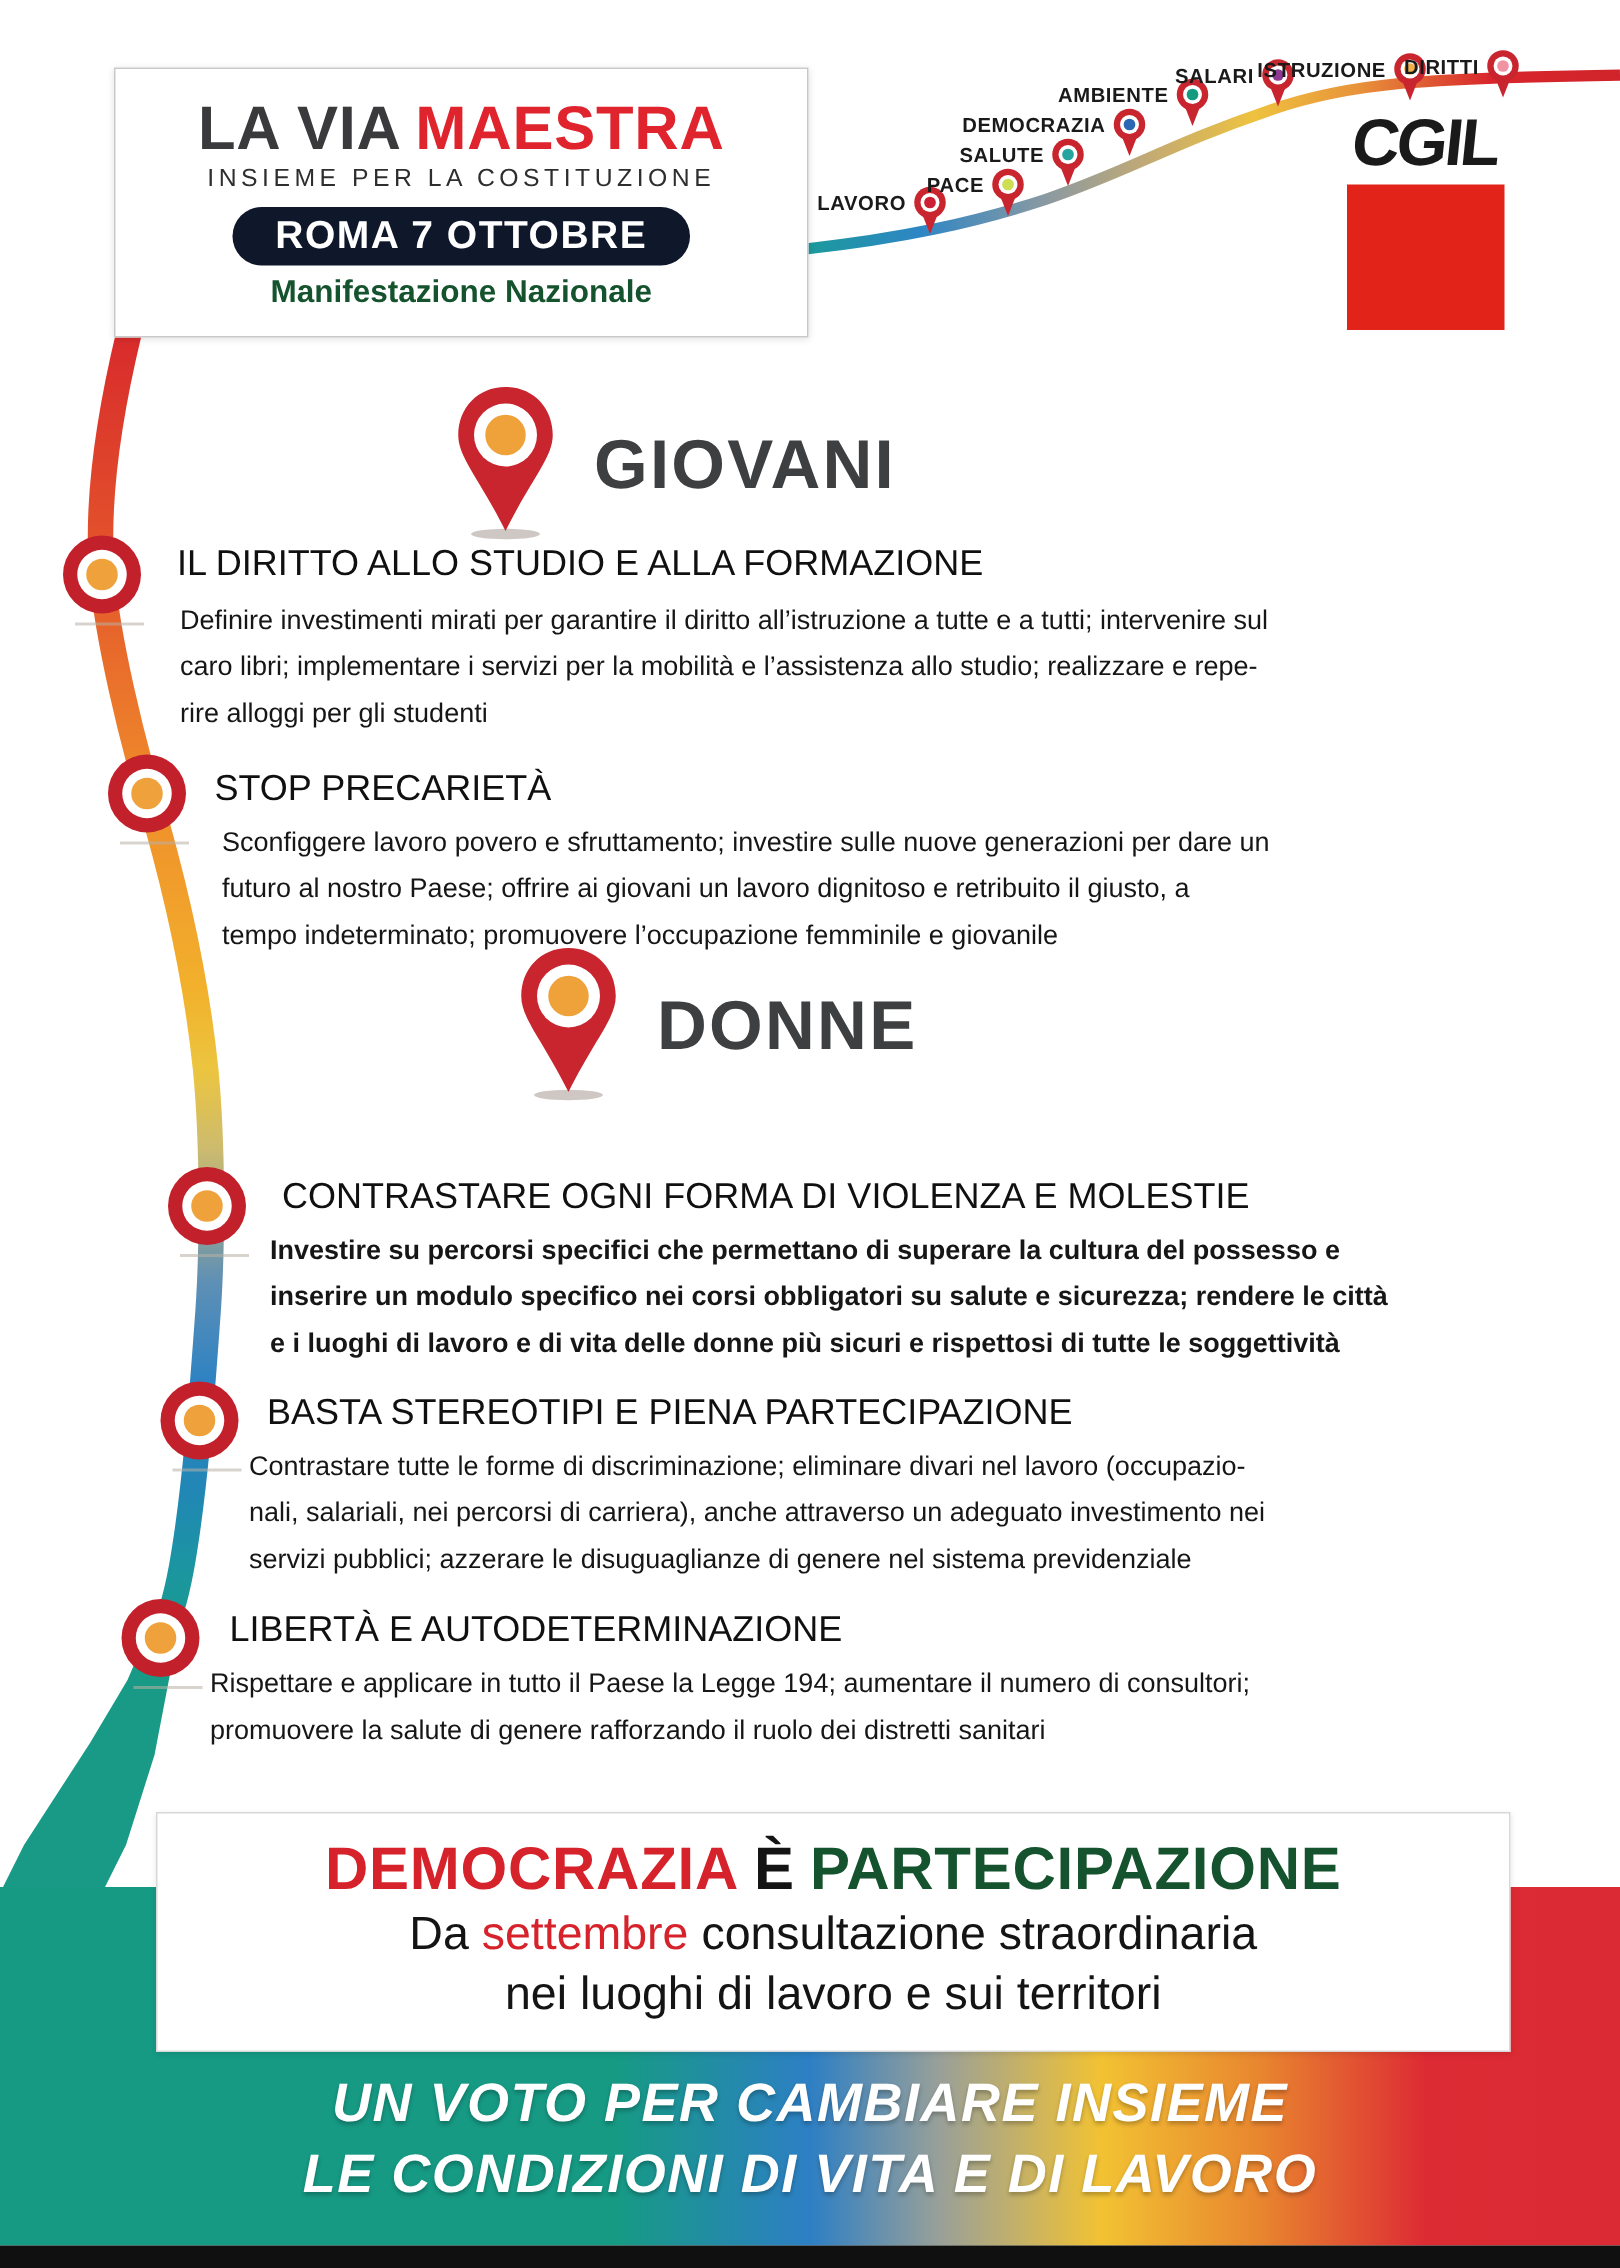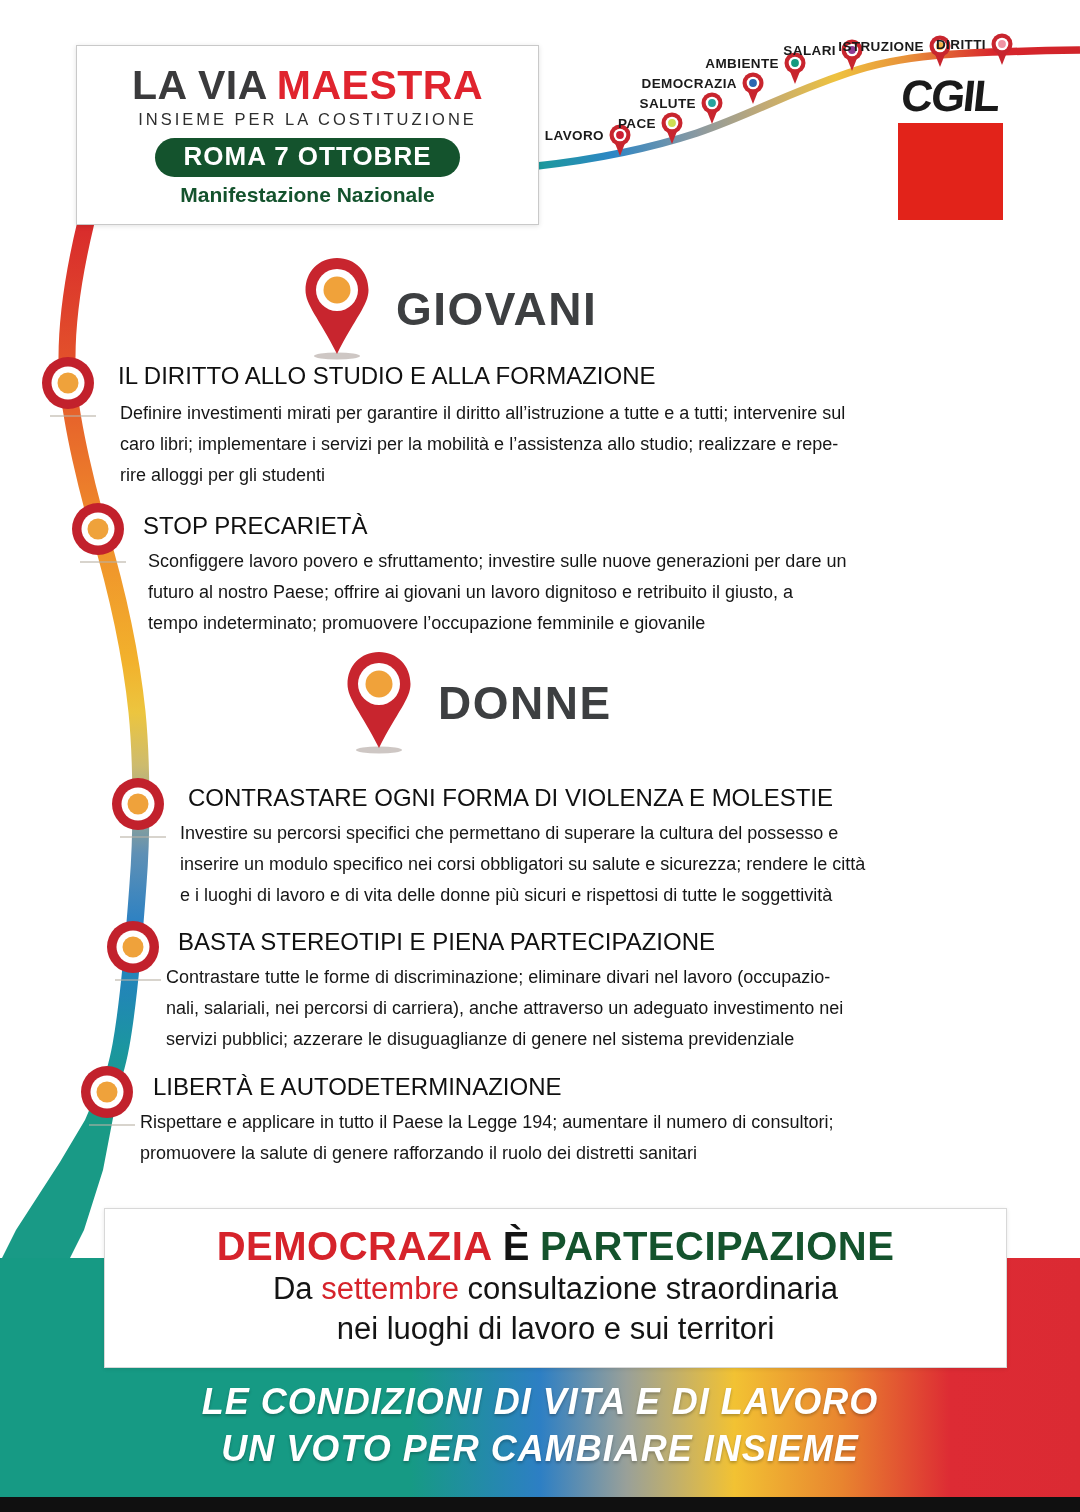--- a/index.html
+++ b/index.html
@@ -14,33 +14,33 @@
   
   .logo-box{
     position:absolute;left:76px;top:45px;width:461px;height:178px;z-index:3;
     background:#fff;border:1px solid #c9c9c9;box-shadow:0 1px 5px rgba(0,0,0,.12);
     display:flex;flex-direction:column;align-items:center;justify-content:center;
   }
   .logo-title{font-size:41px;font-weight:bold;letter-spacing:.5px;line-height:44px;color:#3a3a3c;white-space:nowrap;}
   .logo-title .red{color:#e0242e;margin-left:9px;}
   .logo-sub{margin-top:3px;font-size:16.5px;letter-spacing:3px;color:#2e2e2e;white-space:nowrap;}
   .logo-pill{
-    margin-top:9px;background:#14532d;color:#fff;font-weight:bold;font-size:26px;
+    margin-top:9px;background:#0f172a;color:#fff;font-weight:bold;font-size:26px;
     letter-spacing:1px;padding:3px 28px 5px;border-radius:20px;white-space:nowrap;text-align:center;
   }
   .logo-manif{margin-top:6px;font-size:21px;font-weight:bold;color:#14532d;}
   
   .cgil{position:absolute;left:870px;top:74px;width:160px;z-index:3;text-align:center;}
   .cgil-text{font-size:44px;font-weight:bold;letter-spacing:-2px;color:#1a1a1a;line-height:44px;transform:skewX(-6deg);}
   .cgil-square{margin:5px auto 0;width:105px;height:97px;background:#e2231a;}
   
   .big-title-row{position:absolute;z-index:3;display:flex;align-items:center;}
   .big-title-row .title-text{margin-left:22px;font-size:46px;font-weight:bold;letter-spacing:1.5px;color:#3d3f41;}
   #giovani-row{left:300px;top:258px;}
-  #donne-row{left:342px;top:652px;}
+  #donne-row{left:342px;top:632px;}
   
   .item-heading{position:absolute;z-index:3;font-size:24px;font-weight:normal;color:#101010;letter-spacing:0;white-space:nowrap;}
   .item-body{position:absolute;z-index:3;font-size:18px;line-height:31px;color:#161616;white-space:pre-line;}
   
   .demo-box{
     position:absolute;left:104px;top:1208px;width:901px;height:158px;z-index:4;
     background:#fff;border:1px solid #d8d8d8;box-shadow:0 1px 4px rgba(0,0,0,.10);
     text-align:center;
   }
   .demo-headline{margin-top:15px;font-size:40px;font-weight:bold;letter-spacing:.5px;white-space:nowrap;}
@@ -229,21 +229,21 @@
     <svg width="74" height="102" viewBox="0 0 74 102">
       <ellipse cx="37" cy="98" rx="23" ry="3.5" fill="rgba(60,30,20,0.25)"></ellipse>
       <path d="M37 0 C18.5 0 5.5 14 5.5 32 C5.5 47 19 60 37 96 C55 60 68.5 47 68.5 32 C68.5 14 55.5 0 37 0 Z" fill="#c8252e"></path>
       <circle cx="37" cy="32" r="21" fill="#ffffff"></circle>
       <circle cx="37" cy="32" r="13.5" fill="#f0a23a"></circle>
     </svg>
     <span class="title-text">DONNE</span>
   </div>
 
   <div class="item-heading" style="left:188px;top:784px;">CONTRASTARE OGNI FORMA DI VIOLENZA E MOLESTIE</div>
-  <div class="item-body" style="left:180px;top:818px;width:850px;">Investire su percorsi specifici che permettano di superare la cultura del possesso e
+  <div class="item-body" style="left:180px;top:818px;width:850px;font-weight:bold;">Investire su percorsi specifici che permettano di superare la cultura del possesso e
 inserire un modulo specifico nei corsi obbligatori su salute e sicurezza; rendere le città
 e i luoghi di lavoro e di vita delle donne più sicuri e rispettosi di tutte le soggettività</div>
 
   <div class="item-heading" style="left:178px;top:928px;">BASTA STEREOTIPI E PIENA PARTECIPAZIONE</div>
   <div class="item-body" style="left:166px;top:962px;width:865px;">Contrastare tutte le forme di discriminazione; eliminare divari nel lavoro (occupazio-
 nali, salariali, nei percorsi di carriera), anche attraverso un adeguato investimento nei
 servizi pubblici; azzerare le disuguaglianze di genere nel sistema previdenziale</div>
 
   <div class="item-heading" style="left:153px;top:1073px;">LIBERTÀ E AUTODETERMINAZIONE</div>
   <div class="item-body" style="left:140px;top:1107px;width:880px;">Rispettare e applicare in tutto il Paese la Legge 194; aumentare il numero di consultori;
@@ -255,18 +255,18 @@
     <div class="demo-headline">
       <span class="red">DEMOCRAZIA</span><span class="black">È</span><span class="teal">PARTECIPAZIONE</span>
     </div>
     <div class="demo-line">
       <span>Da </span><span class="red">settembre</span><span> consultazione straordinaria</span>
     </div>
     <div class="demo-line">nei luoghi di lavoro e sui territori</div>
   </div>
 
   <div class="band-text">
+    <div>UN VOTO PER CAMBIARE INSIEME</div>
     <div>LE CONDIZIONI DI VITA E DI LAVORO</div>
-    <div>UN VOTO PER CAMBIARE INSIEME</div>
   </div>
 
   <div class="black-bar"></div>
 </div>
 
 </body></html>

